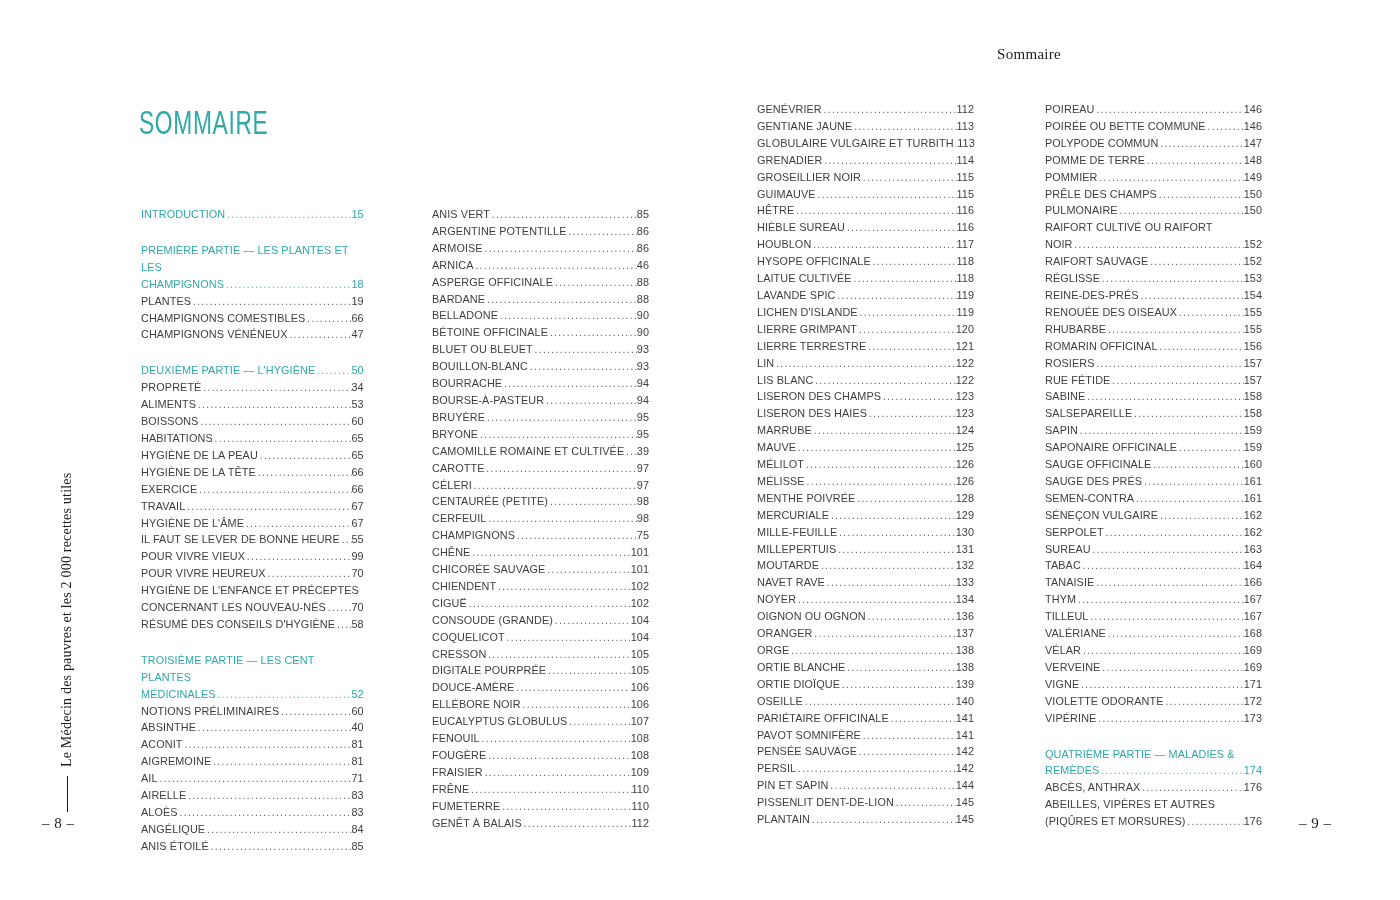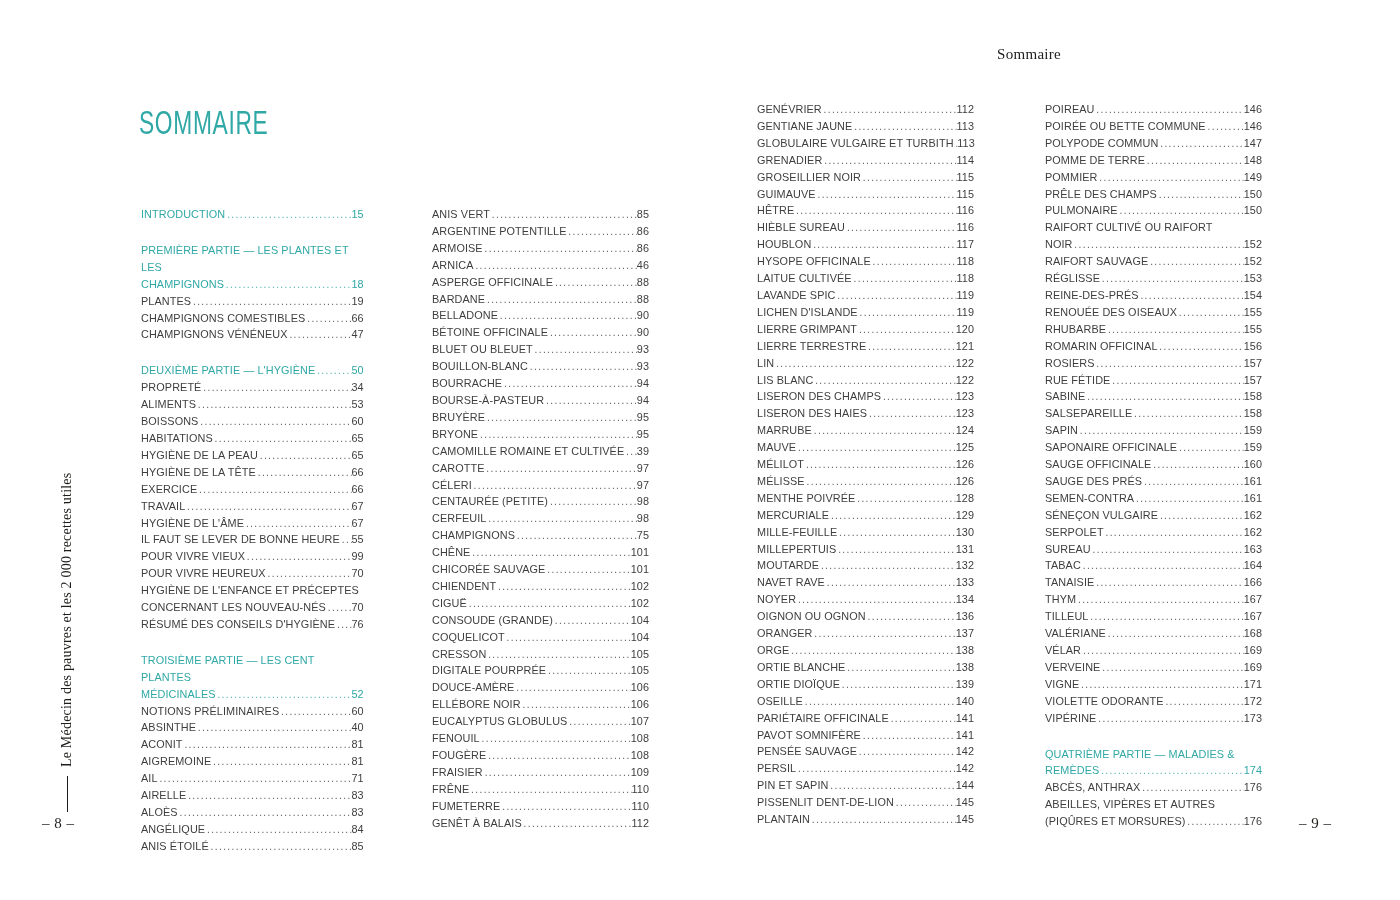--- a/index.html
+++ b/index.html
@@ -215,21 +215,21 @@
         <div class="row">
           <span class="label">CONCERNANT LES NOUVEAU-NÉS</span>
           <span class="leader">..........................................................................................</span>
           <span class="pagenum">70</span>
         </div>
       </div>
       <div class="item">
         <div class="row">
           <span class="label">RÉSUMÉ DES CONSEILS D'HYGIÈNE</span>
           <span class="leader">..........................................................................................</span>
-          <span class="pagenum">76</span>
+          <span class="pagenum">58</span>
         </div>
       </div>
       <div class="spacer"></div>
       <div class="item heading">
         <div class="cont">TROISIÈME PARTIE — LES CENT PLANTES</div>
         <div class="row">
           <span class="label">MÉDICINALES</span>
           <span class="leader">..........................................................................................</span>
           <span class="pagenum">52</span>
         </div>

